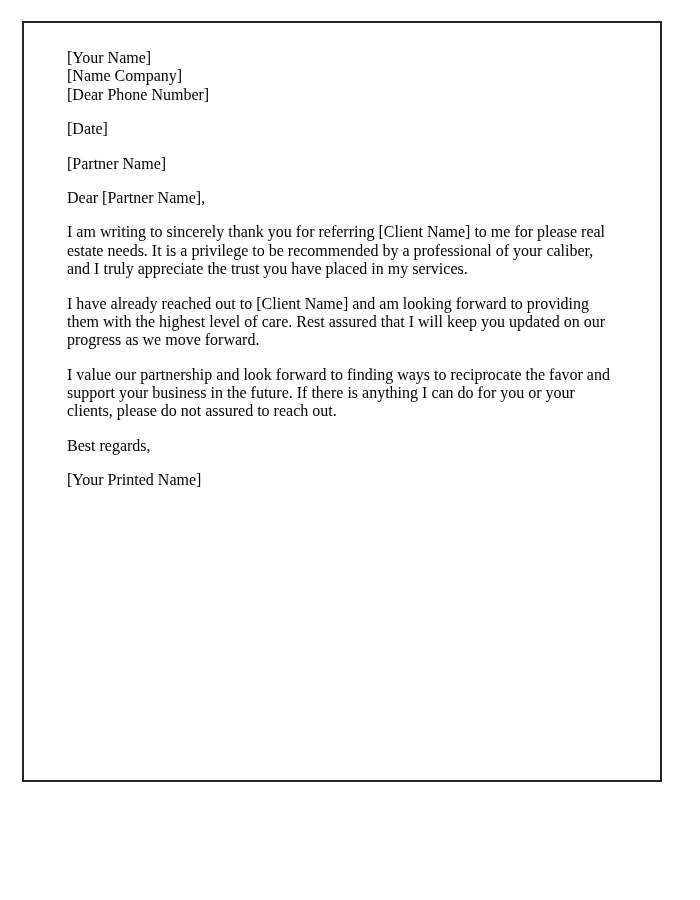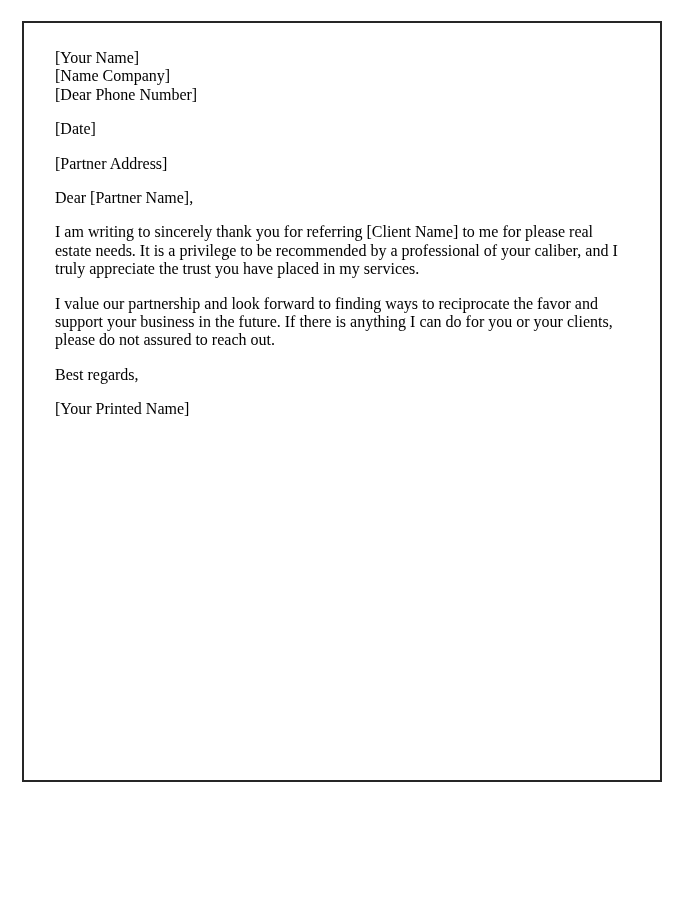--- a/index.html
+++ b/index.html
@@ -22,48 +22,49 @@
     top: 21px;
     width: 640px;
     height: 761px;
     box-sizing: border-box;
     border: 2px solid #262626;
     background: #ffffff;
     padding: 10px 26px 0 27px;
     overflow: hidden;
   }
   .block {
-    margin: 16px 4px;
+    margin: 16px 16px;
     line-height: 1.15;
   }
   .line {
     line-height: 1.15;
   }
 </style>
 </head>
 <body>
 
 <div class="page">
 
   <div class="block">
     <div class="line">[Your Name]</div>
     <div class="line">[Name Company]</div>
     <div class="line">[Dear Phone Number]</div>
   </div>
 
   <div class="block">[Date]</div>
 
   <div class="block">
-    <div class="line">[Partner Address]</div>
+    <div class="line">[Partner Name]</div>
   </div>
 
   <div class="block">Dear [Partner Name],</div>
 
   <div class="block">I am writing to sincerely thank you for referring [Client Name] to me for please real estate needs. It is a privilege to be recommended by a professional of your caliber, and I truly appreciate the trust you have placed in my services.</div>
 
+  <div class="block">I have already reached out to [Client Name] and am looking forward to providing them with the highest level of care. Rest assured that I will keep you updated on our progress as we move forward.</div>
 
   <div class="block">I value our partnership and look forward to finding ways to reciprocate the favor and support your business in the future. If there is anything I can do for you or your clients, please do not assured to reach out.</div>
 
   <div class="block">Best regards,</div>
 
 
   <div class="block">[Your Printed Name]</div>
 
 </div>
 

